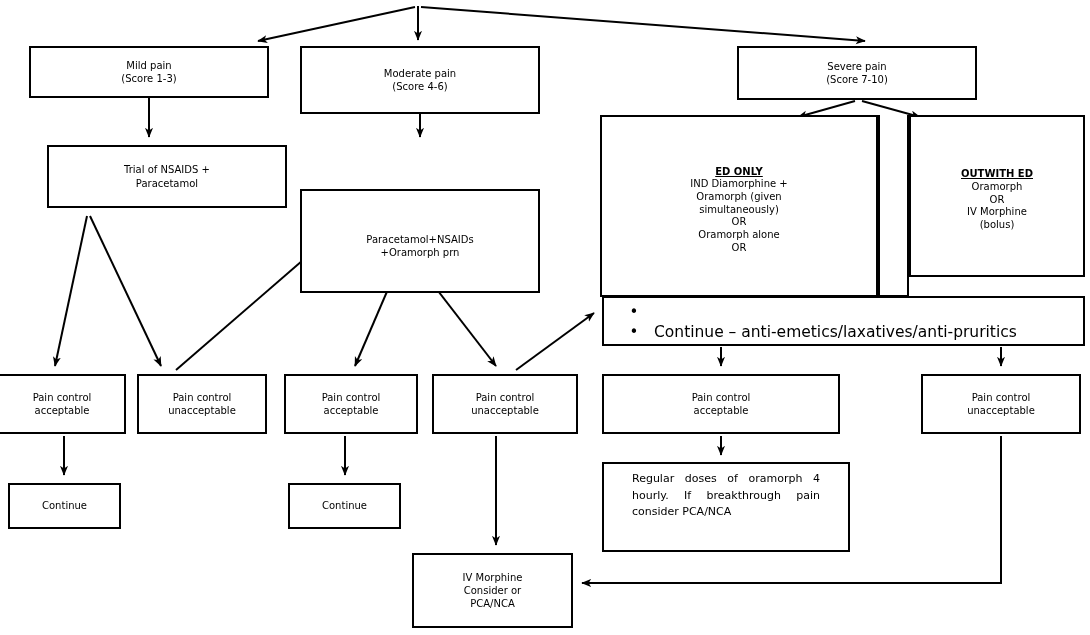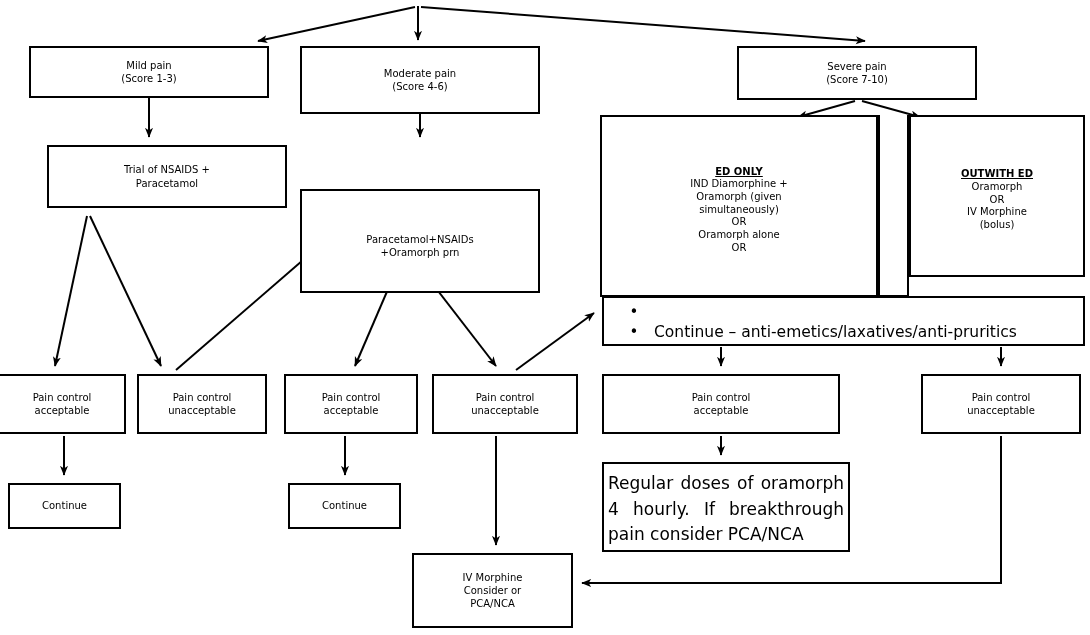--- a/index.html
+++ b/index.html
@@ -61,24 +61,24 @@
     width: 40px;
     text-align: center;
     font-size: 15px;
     flex: none;
   }
   .justbox {
     position: absolute;
     box-sizing: border-box;
     border: 2px solid #000000;
     background: #ffffff;
-    font-size: 17px;
+    font-size: 11px;
     line-height: 1.5;
     color: #000;
-    padding: 7px 4px;
+    padding: 7px 28px;
     text-align: justify;
     text-align-last: left;
     z-index: 5;
   }
   .justbox p { margin: 0; }
   svg.edges {
     position: absolute;
     left: 0; top: 0;
     width: 1090px;
     height: 635px;

